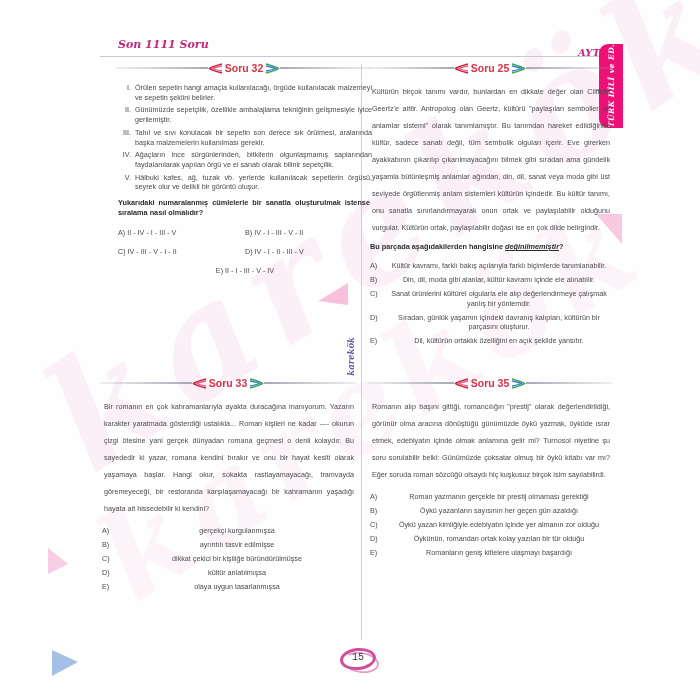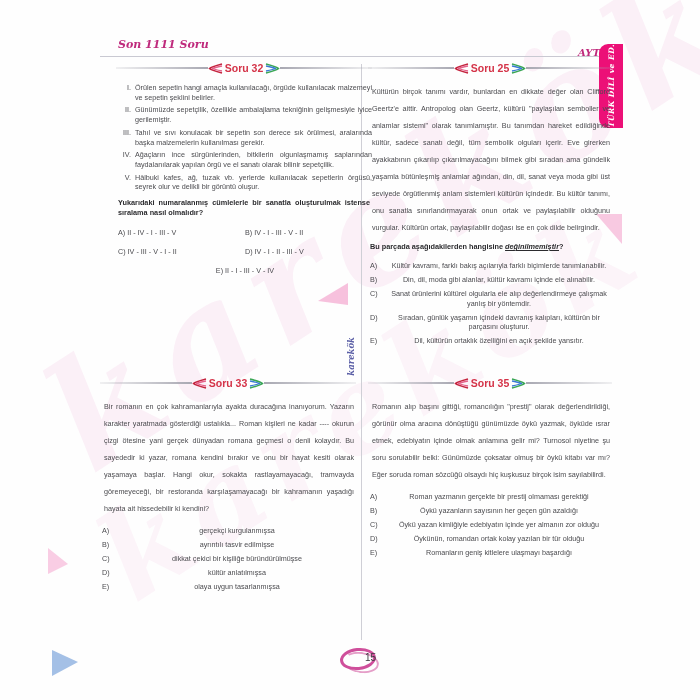--- a/index.html
+++ b/index.html
@@ -63,21 +63,21 @@
   .opt-grid .grid-row { display: flex; margin-bottom: 10px; }
   .opt-grid .cell { width: 50%; display: flex; font-size: 7.2px; }
   .opt-grid .cell .letter { flex: none; padding-right: 2px; }
   .opt-center { display: flex; justify-content: center; font-size: 7.2px; margin-top: 2px; }
   .opt-center .letter { padding-right: 2px; }
 
   
   .page-badge { position: absolute; left: 340px; top: 648px; width: 40px; height: 26px; }
   .page-badge .oval { position: absolute; left: 0; top: 0; width: 36px; height: 22px; border: 3px solid #cf4f9b; border-radius: 50%; transform: rotate(-6deg); }
   .page-badge .oval2 { position: absolute; left: 3px; top: 4px; width: 36px; height: 21px; border: 2px solid rgba(207,79,155,0.55); border-radius: 50%; transform: rotate(8deg); border-left-color: transparent; }
-  .page-badge .num { position: absolute; left: 0; top: 4px; width: 36px; text-align: right; font-family: Liberation Sans, sans-serif; font-size: 10px; color: #3a3a3e; }
+  .page-badge .num { position: absolute; left: 0; top: 4px; width: 36px; text-align: center; font-family: Liberation Mono, monospace; font-size: 10px; color: #3a3a3e; }
 </style>
 </head>
 <body>
 
 <div class="scan-page">
 
   <div class="watermark">karekök</div>
   <div class="watermark2">karekök</div>
   <div class="artifact tri-blue"></div>
   <div class="artifact tri-pink1"></div>

